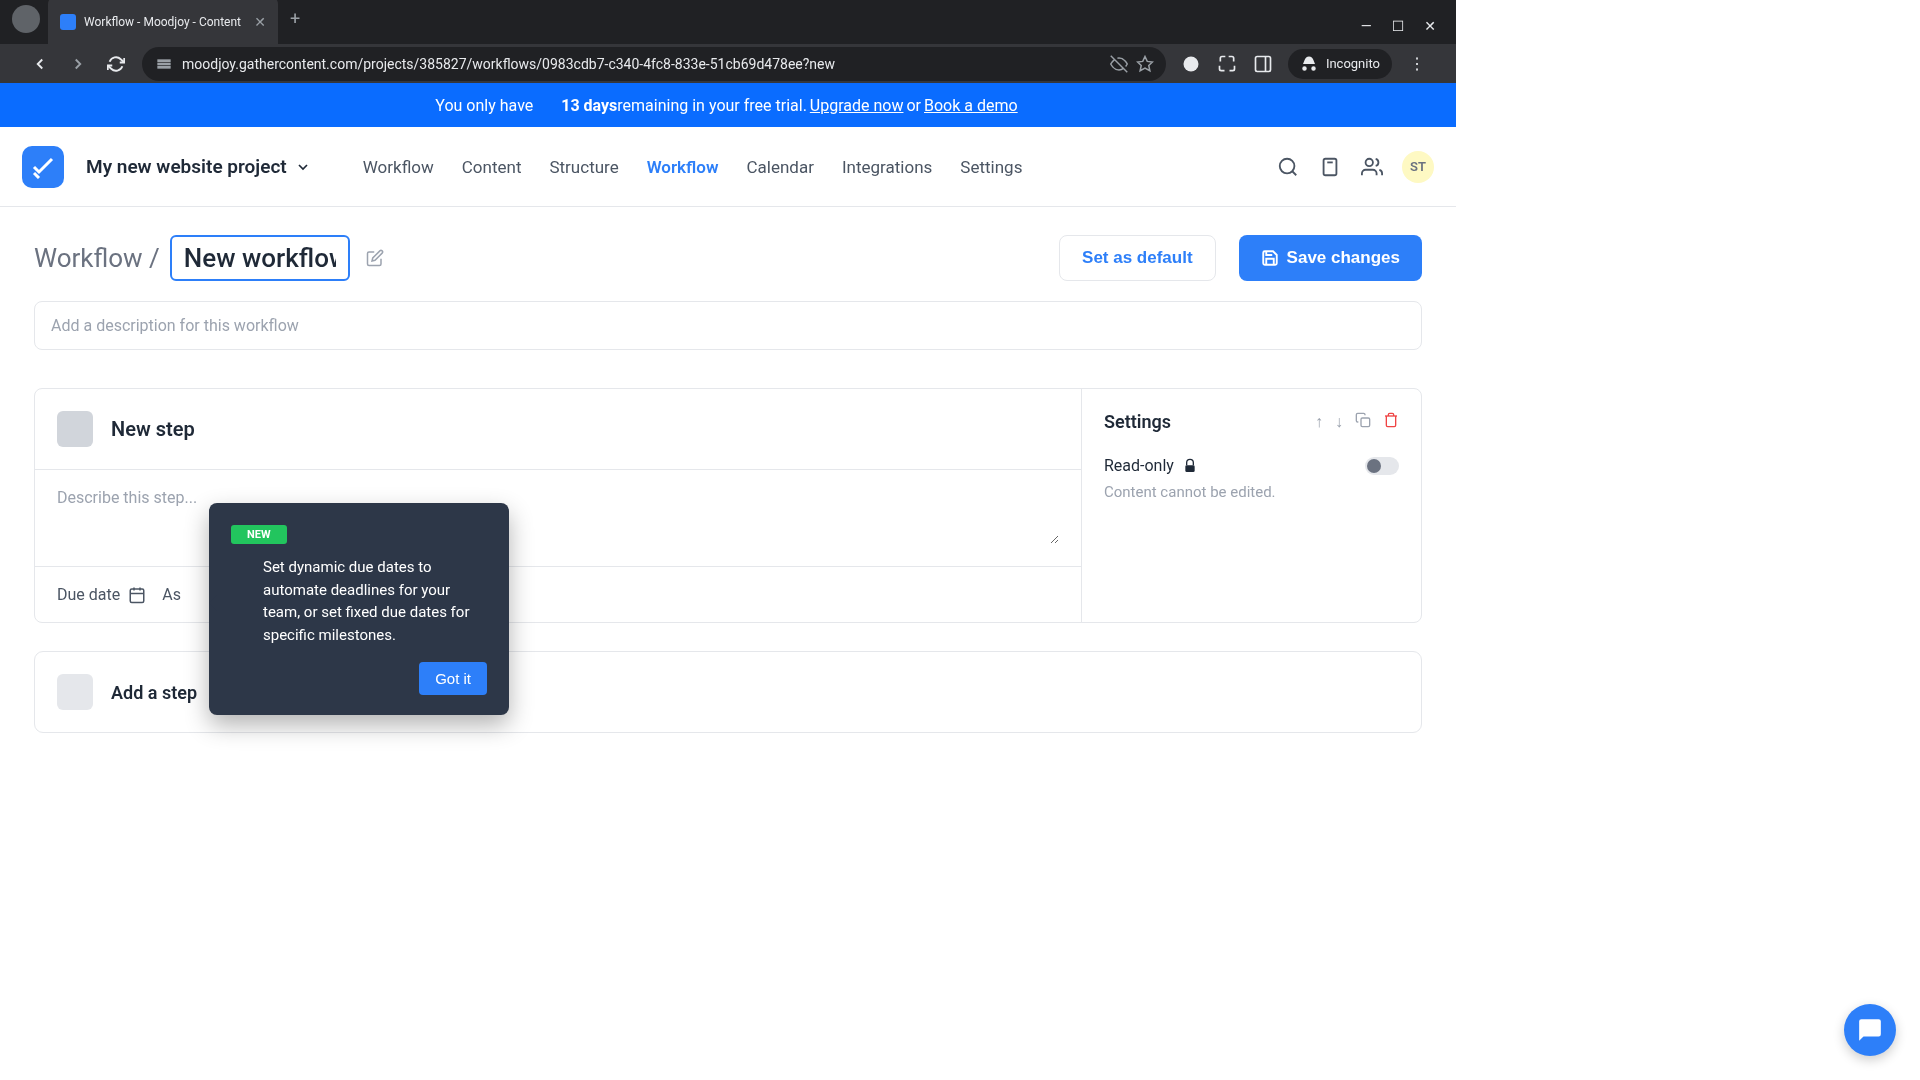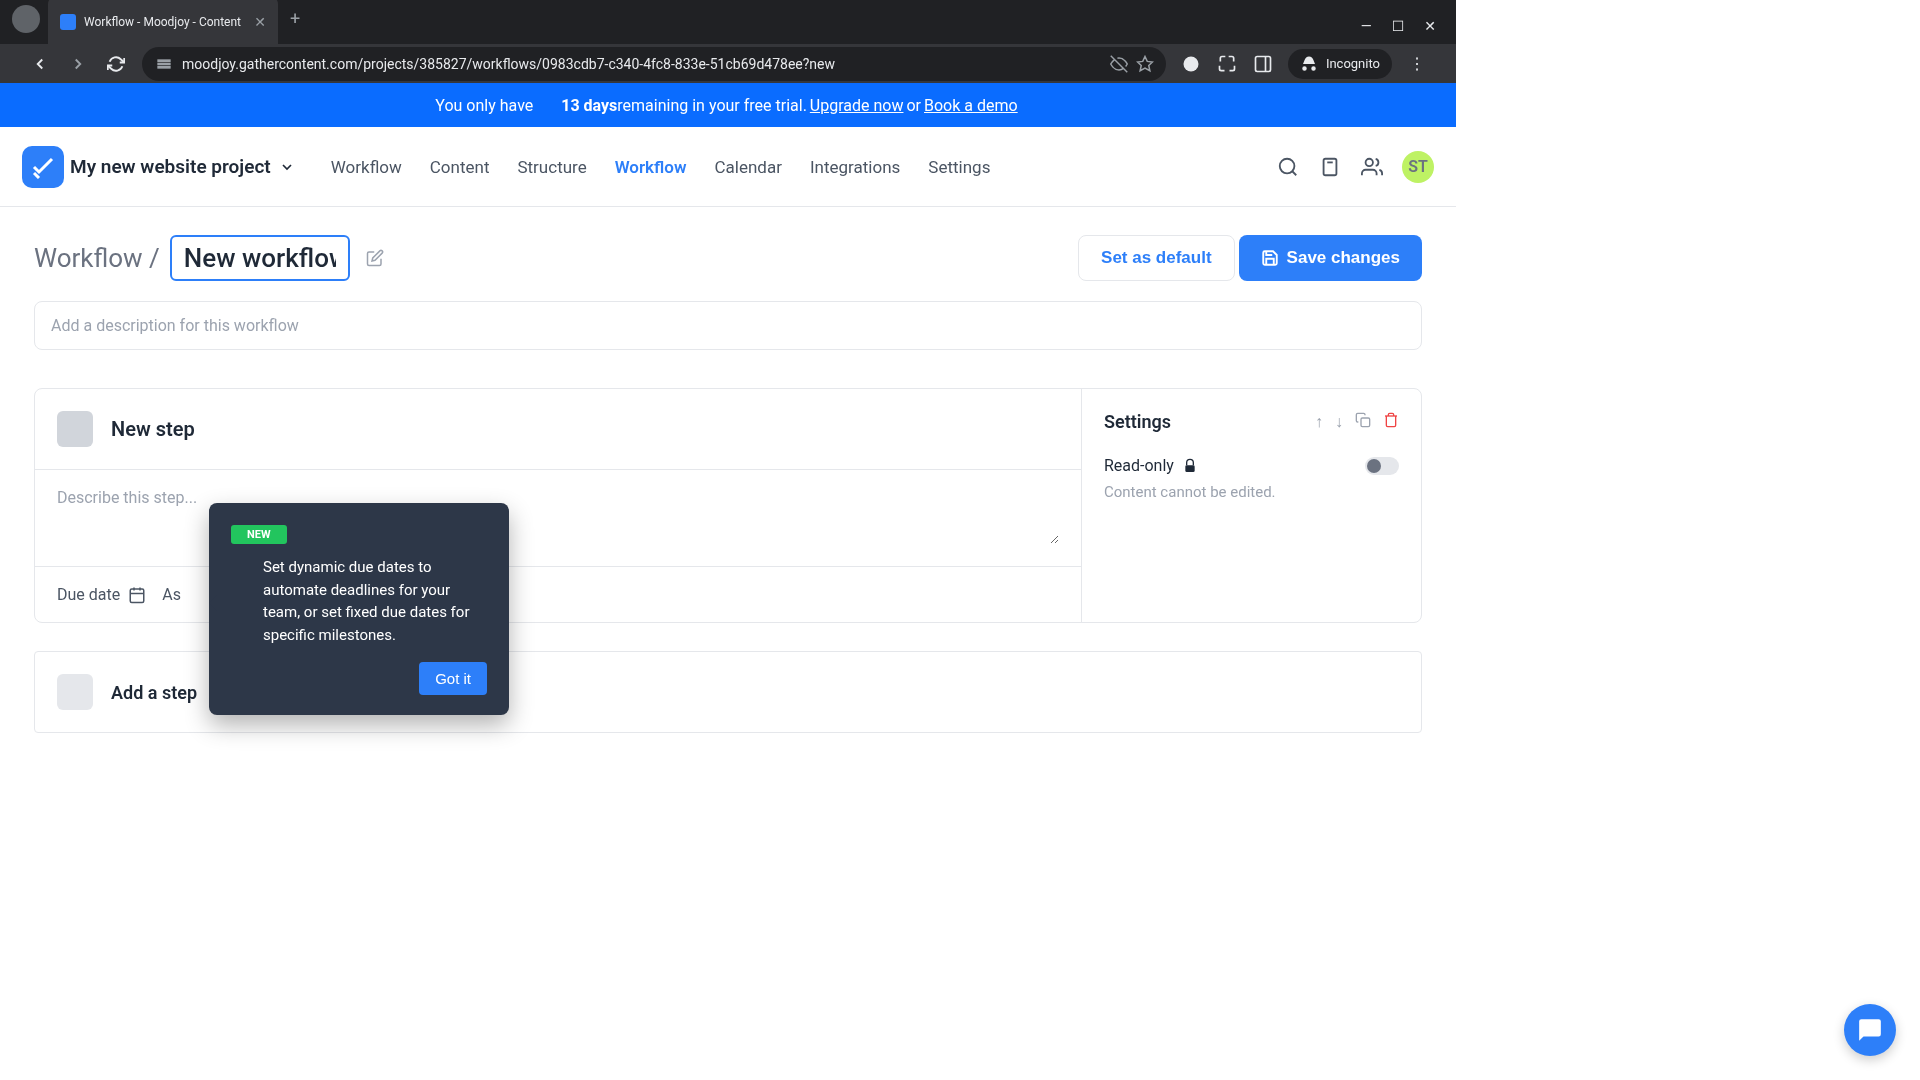--- a/index.html
+++ b/index.html
@@ -26,37 +26,37 @@
 .toolbar-right { display: flex; align-items: center; gap: 14px; color: #e8eaed; }
 .tb-icon { width: 22px; height: 22px; display: flex; align-items: center; justify-content: center; cursor: pointer; }
 .incognito-pill { background: #202124; padding: 6px 12px; border-radius: 16px; display: flex; align-items: center; gap: 8px; font-size: 13px; }
 
 
 .trial-banner { background: #0a6cff; color: #fff; height: 44px; display: flex; align-items: center; justify-content: center; font-size: 16px; }
 .trial-banner b { font-weight: 700; padding-left: 28px; }
 .trial-banner a { color: #fff; text-decoration: underline; margin: 8px 3px; cursor: pointer; }
 
 
-.app-header { height: 80px; border-bottom: 1px solid #e5e7eb; display: flex; align-items: center; padding: 0 22px; gap: 6px; }
+.app-header { height: 80px; border-bottom: 1px solid #e5e7eb; display: flex; align-items: center; padding: 0 22px; gap: 22px; }
 .logo { width: 42px; height: 42px; background: #2d7ff9; border-radius: 10px; display: flex; align-items: center; justify-content: center; }
 .project-switcher { display: flex; align-items: center; gap: 8px; font-size: 19px; font-weight: 600; color: #1f2937; cursor: pointer; }
 .nav { display: flex; gap: 28px; margin-left: 30px; }
 .nav-item { font-size: 17px; color: #4b5563; cursor: pointer; }
 .nav-item.active { color: #2d7ff9; font-weight: 600; }
 .header-right { margin-left: auto; display: flex; align-items: center; gap: 18px; }
 .hd-icon { width: 24px; height: 24px; color: #4b5563; cursor: pointer; display: flex; align-items: center; justify-content: center; }
-.avatar-circ { width: 32px; height: 32px; border-radius: 50%; background: #bef264; display: flex; align-items: center; justify-content: center; font-size: 16px; font-weight: 600; color: #6b7280; }
+.avatar-circ { width: 32px; height: 32px; border-radius: 50%; background: #fef9c3; display: flex; align-items: center; justify-content: center; font-size: 13px; font-weight: 600; color: #6b7280; }
 
 
 .page { padding: 28px 34px; }
 .title-row { display: flex; align-items: center; gap: 10px; }
 .breadcrumb { font-size: 26px; color: #6b7280; }
 .title-input { font-size: 26px; font-weight: 500; color: #1f2937; border: 2px solid #2d7ff9; border-radius: 6px; padding: 6px 12px; outline: none; font-family: inherit; width: 180px; }
 .edit-icon { color: #9ca3af; margin-left: 6px; cursor: pointer; }
-.title-actions { margin-left: auto; display: flex; gap: 4px; }
+.title-actions { margin-left: auto; display: flex; gap: 23px; }
 .btn { height: 46px; padding: 0 22px; border-radius: 8px; font-size: 17px; font-weight: 600; cursor: pointer; display: flex; align-items: center; gap: 8px; border: none; }
 .btn-secondary { background: #fff; color: #2d7ff9; border: 1px solid #e5e7eb; }
 .btn-primary { background: #2d7ff9; color: #fff; }
 
 .desc-input { width: 100%; margin-top: 20px; padding: 14px 16px; border: 1px solid #e5e7eb; border-radius: 8px; font-size: 16px; color: #1f2937; outline: none; font-family: inherit; }
 .desc-input::placeholder { color: #9ca3af; }
 
 
 .step-row { display: flex; gap: 0; margin-top: 38px; border: 1px solid #e5e7eb; border-radius: 8px; overflow: visible; position: relative; }
 .step-main { flex: 1; padding: 0; }
@@ -75,21 +75,21 @@
 .settings-title { font-size: 18px; font-weight: 600; color: #1f2937; }
 .settings-icons { margin-left: auto; display: flex; gap: 12px; color: #9ca3af; }
 .settings-icons .del { color: #ef4444; }
 .settings-icons span { cursor: pointer; }
 .readonly-row { margin-top: 24px; display: flex; align-items: center; gap: 8px; font-size: 16px; color: #1f2937; }
 .toggle { margin-left: auto; width: 34px; height: 18px; background: #e5e7eb; border-radius: 9px; position: relative; cursor: pointer; }
 .toggle::after { content: ''; position: absolute; width: 14px; height: 14px; background: #6b7280; border-radius: 50%; top: 2px; left: 2px; }
 .readonly-hint { margin-top: 8px; font-size: 15px; color: #9ca3af; }
 
 
-.add-step { margin-top: 28px; border: 1px solid #e5e7eb; border-radius: 4px; padding: 22px; display: flex; align-items: center; gap: 18px; cursor: pointer; }
+.add-step { margin-top: 28px; border: 1px solid #e5e7eb; border-radius: 9px; padding: 22px; display: flex; align-items: center; gap: 18px; cursor: pointer; }
 .add-step .step-color { background: #e5e7eb; }
 .add-step-label { font-size: 18px; font-weight: 600; color: #1f2937; }
 
 
 .tooltip { position: absolute; top: 114px; left: 174px; background: #2d3748; color: #fff; border-radius: 8px; padding: 20px 22px; width: 300px; box-shadow: 0 10px 25px rgba(0,0,0,0.3); z-index: 10; }
 .tooltip::before { content: ''; position: absolute; left: -8px; top: 92px; border: 8px solid transparent; border-right-color: #2d3748; }
 .badge-new { display: inline-block; background: #22c55e; color: #fff; font-size: 11px; font-weight: 700; padding: 3px 16px; border-radius: 3px; margin-bottom: 12px; }
 .tooltip-text { font-size: 15px; line-height: 1.5; margin-left: 32px; }
 .tooltip-btn { margin-top: 16px; float: right; background: #2d7ff9; color: #fff; border: none; padding: 8px 16px; border-radius: 4px; font-size: 15px; cursor: pointer; }
 .tooltip::after { content: ''; display: block; clear: both; }

